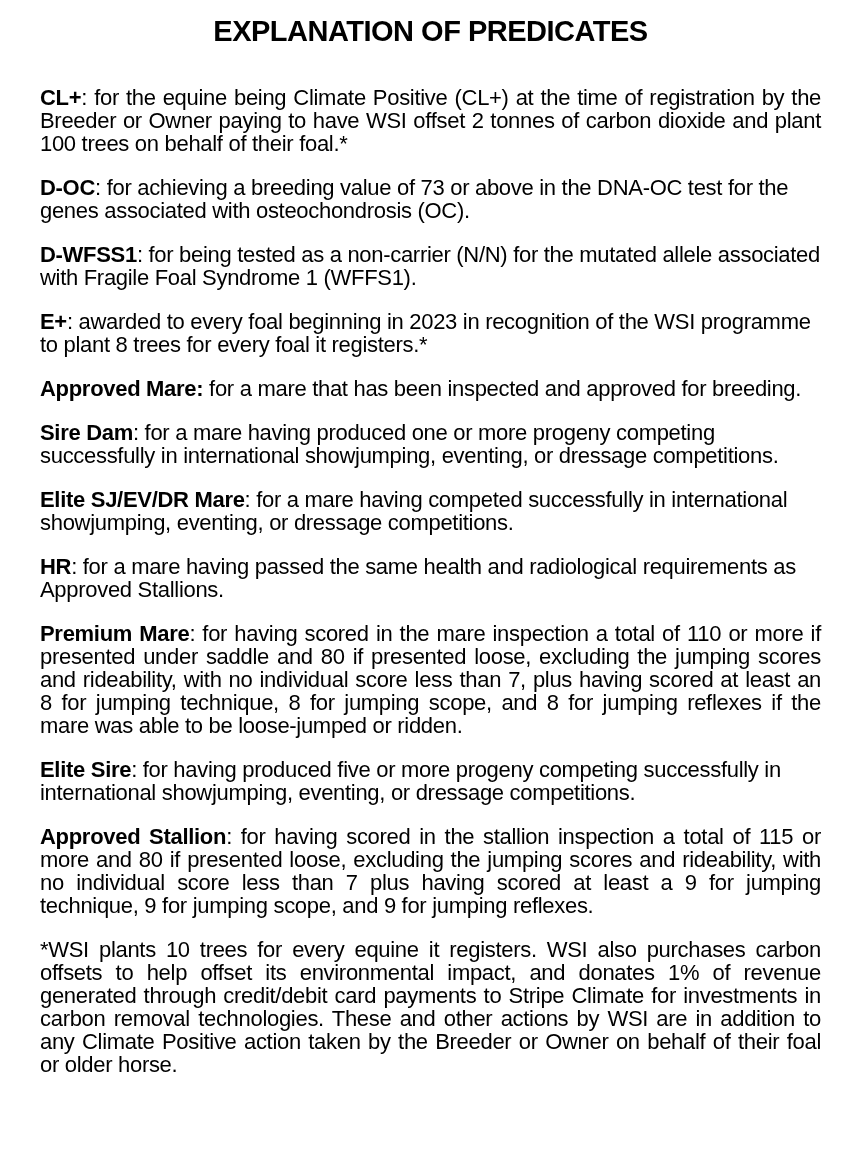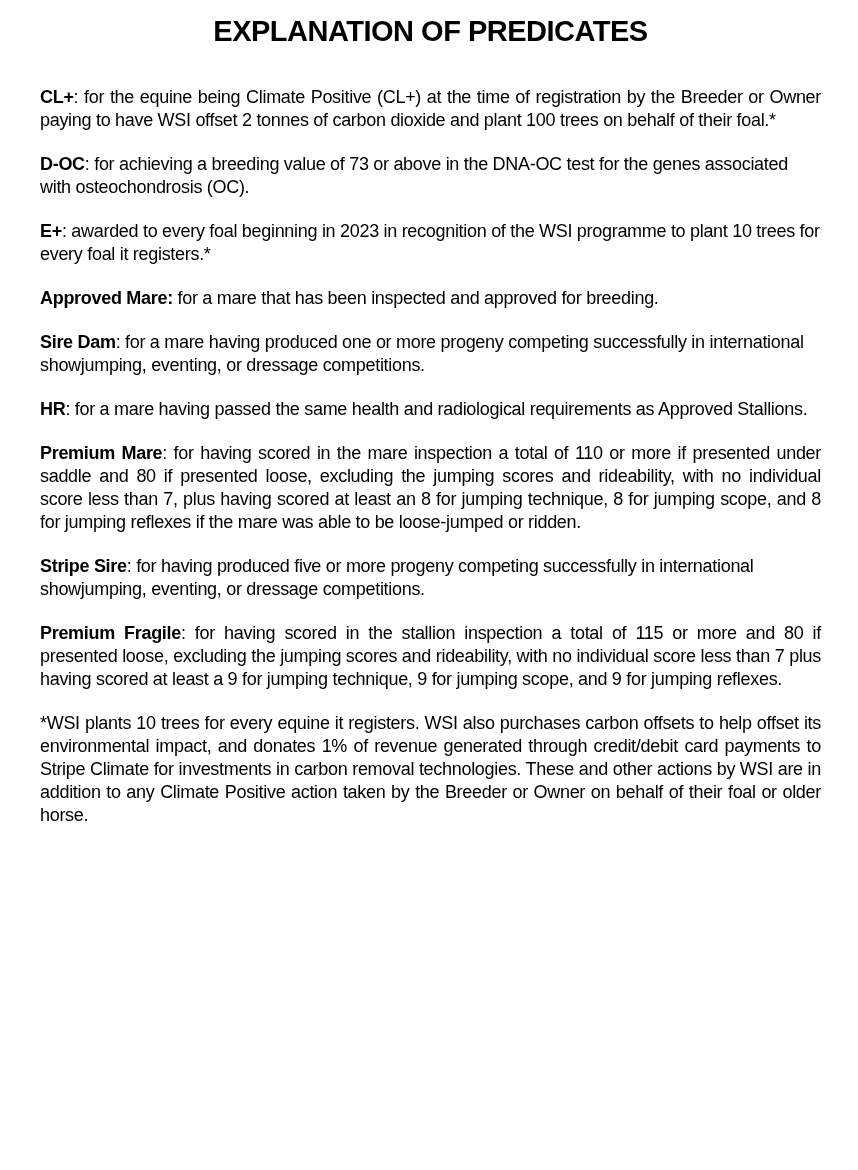--- a/index.html
+++ b/index.html
@@ -22,21 +22,21 @@
   }
   .doc-title {
     font-size: 29px;
     font-weight: 700;
     letter-spacing: -0.5px;
     text-align: center;
     margin: 0 0 36px 0;
     line-height: 38px;
   }
   .entry, .footnote {
-    font-size: 18px;
+    font-size: 22px;
     line-height: 23px;
     letter-spacing: -0.3px;
     margin: 0 0 21px 0;
     text-align: left;
   }
   .entry.justify, .footnote.justify {
     text-align: justify;
   }
   .term {
     font-weight: 700;
@@ -53,32 +53,34 @@
 <body>
 
 <div class="page">
 
   <h1 class="doc-title">EXPLANATION OF PREDICATES</h1>
 
   <p class="entry justify"><span class="term">CL+</span><span class="sep">: </span><span>for the equine being Climate Positive (CL+) at the time of registration by the Breeder or Owner paying to have WSI offset 2 tonnes of carbon dioxide and plant 100 trees on behalf of their foal.*</span></p>
 
   <p class="entry"><span class="term">D-OC</span><span class="sep">: </span><span>for achieving a breeding value of 73 or above in the DNA-OC test for the genes associated with osteochondrosis (OC).</span></p>
 
+  <p class="entry"><span class="term">D-WFSS1</span><span class="sep">: </span><span>for being tested as a non-carrier (N/N) for the mutated allele associated with Fragile Foal Syndrome 1 (WFFS1).</span></p>
 
-  <p class="entry"><span class="term">E+</span><span class="sep">: </span><span>awarded to every foal beginning in 2023 in recognition of the WSI programme to plant 10 trees for every foal it registers.*</span></p>
+  <p class="entry"><span class="term">E+</span><span class="sep">: </span><span>awarded to every foal beginning in 2023 in recognition of the WSI programme to plant 8 trees for every foal it registers.*</span></p>
 
   <p class="entry"><span class="term">Approved Mare:</span><span class="sep"> </span><span>for a mare that has been inspected and approved for breeding.</span></p>
 
   <p class="entry"><span class="term">Sire Dam</span><span class="sep">: </span><span>for a mare having produced one or more progeny competing successfully in international showjumping, eventing, or dressage competitions.</span></p>
 
+  <p class="entry"><span class="term">Elite SJ/EV/DR Mare</span><span class="sep">: </span><span>for a mare having competed successfully in international showjumping, eventing, or dressage competitions.</span></p>
 
   <p class="entry"><span class="term">HR</span><span class="sep">: </span><span>for a mare having passed the same health and radiological requirements as Approved Stallions.</span></p>
 
   <p class="entry justify"><span class="term">Premium Mare</span><span class="sep">: </span><span>for having scored in the mare inspection a total of 110 or more if presented under saddle and 80 if presented loose, excluding the jumping scores and rideability, with no individual score less than 7, plus having scored at least an 8 for jumping technique, 8 for jumping scope, and 8 for jumping reflexes if the mare was able to be loose-jumped or ridden.</span></p>
 
-  <p class="entry"><span class="term">Stripe Sire</span><span class="sep">: </span><span>for having produced five or more progeny competing successfully in international showjumping, eventing, or dressage competitions.</span></p>
+  <p class="entry"><span class="term">Elite Sire</span><span class="sep">: </span><span>for having produced five or more progeny competing successfully in international showjumping, eventing, or dressage competitions.</span></p>
 
-  <p class="entry justify"><span class="term">Premium Fragile</span><span class="sep">: </span><span>for having scored in the stallion inspection a total of 115 or more and 80 if presented loose, excluding the jumping scores and rideability, with no individual score less than 7 plus having scored at least a 9 for jumping technique, 9 for jumping scope, and 9 for jumping reflexes.</span></p>
+  <p class="entry justify"><span class="term">Approved Stallion</span><span class="sep">: </span><span>for having scored in the stallion inspection a total of 115 or more and 80 if presented loose, excluding the jumping scores and rideability, with no individual score less than 7 plus having scored at least a 9 for jumping technique, 9 for jumping scope, and 9 for jumping reflexes.</span></p>
 
 
   <p class="footnote justify">*WSI plants 10 trees for every equine it registers. WSI also purchases carbon offsets to help offset its environmental impact, and donates 1% of revenue generated through credit/debit card payments to Stripe Climate for investments in carbon removal technologies. These and other actions by WSI are in addition to any Climate Positive action taken by the Breeder or Owner on behalf of their foal or older horse.</p>
 
 </div>
 
 </body></html>

